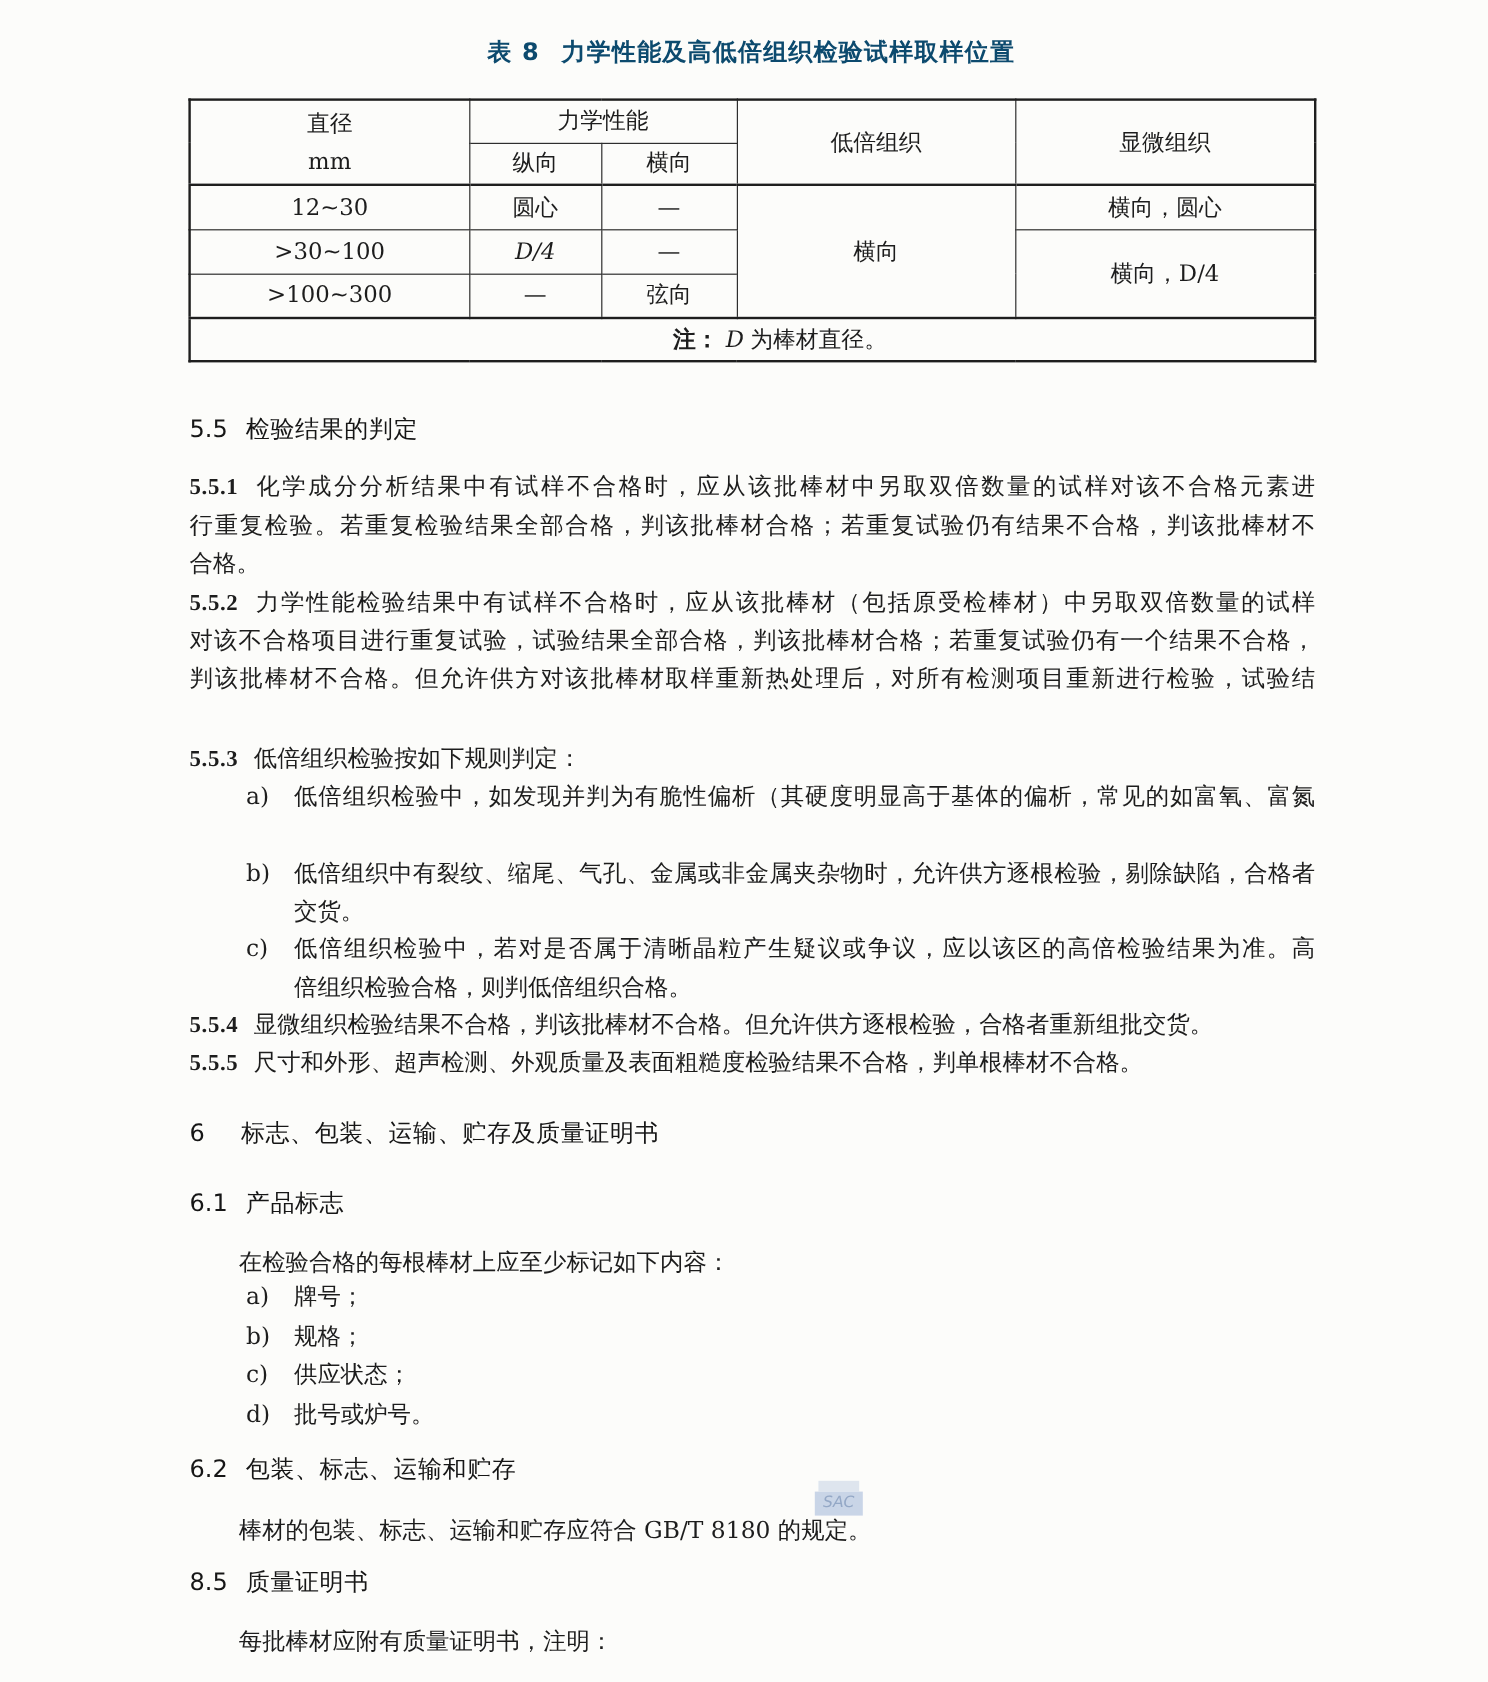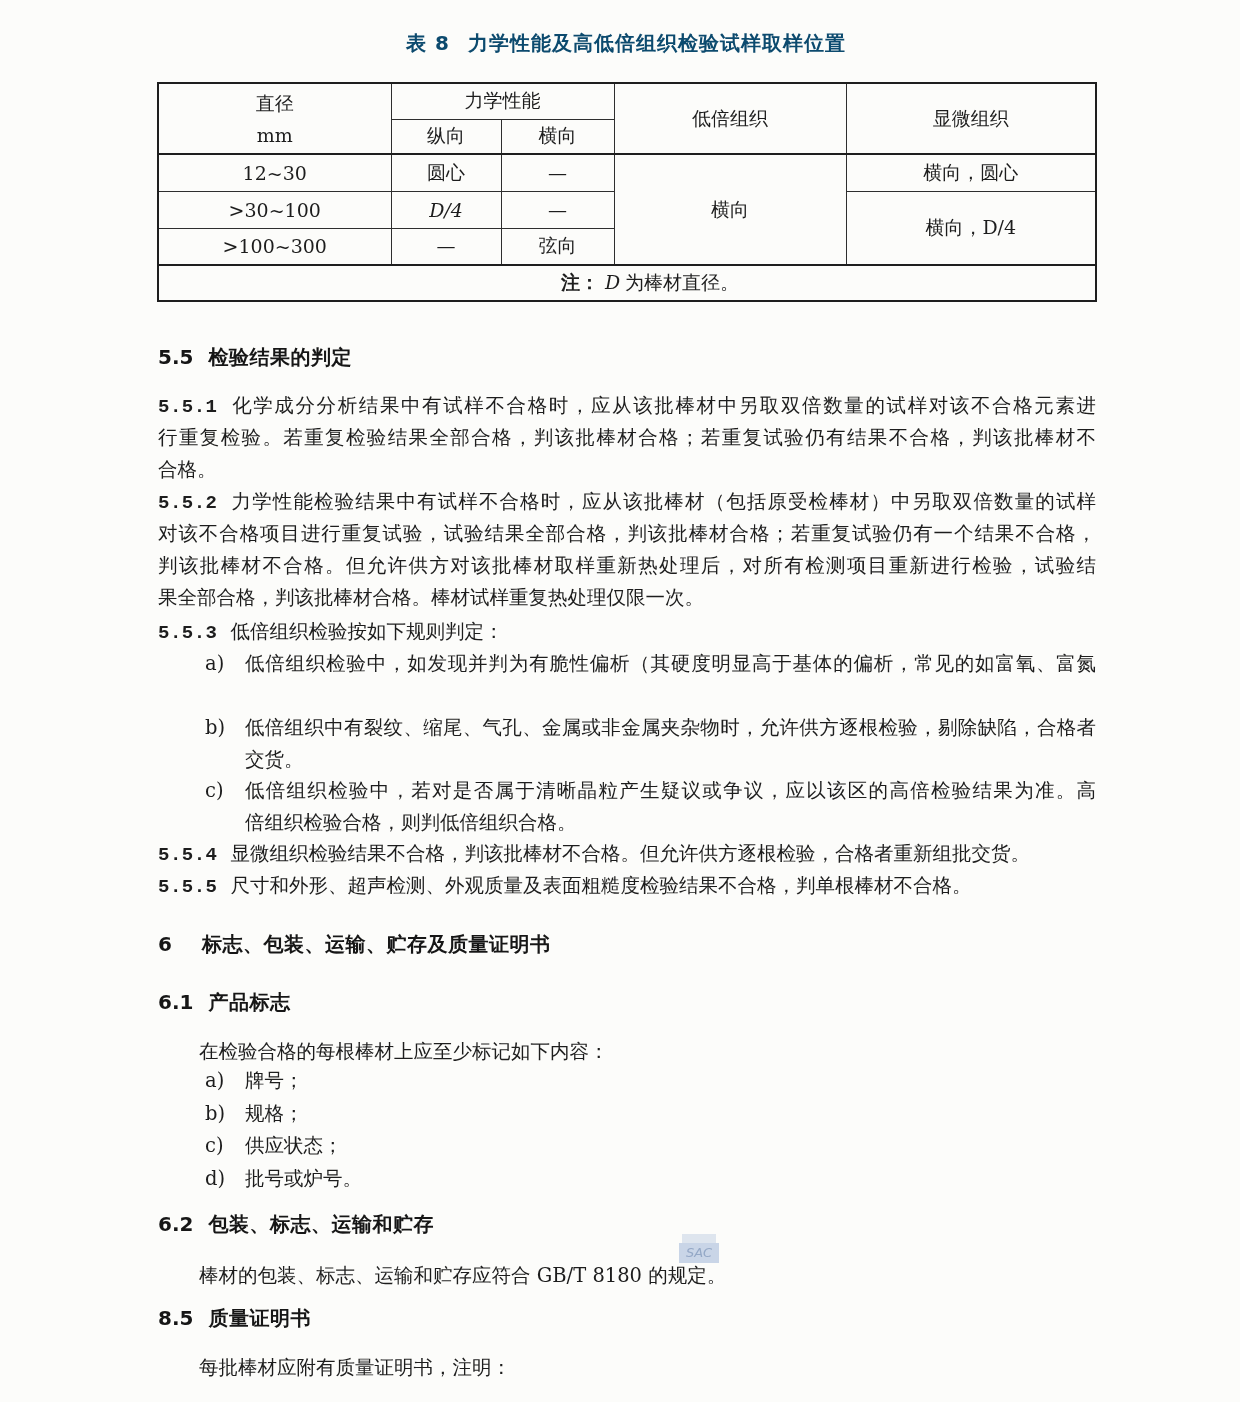--- a/index.html
+++ b/index.html
@@ -36,31 +36,31 @@
   .t8 tr.noterow td{border-top:2px solid #1e1e1e;text-align:center;padding-left:46px;}
   .dhead div{line-height:32px;}
   .ital{font-style:italic;}
   .notelabel{font-family:"DejaVu Sans","Liberation Sans",sans-serif;font-weight:700;}
   .noteital{font-style:italic;margin-left:6px;}
   .noterest{margin-left:5px;}
 
   
   .sechead{
     left:158px;font-family:"DejaVu Sans","Liberation Sans",sans-serif;
-    font-weight:700;font-size:20px;color:#161616;letter-spacing:.5px;
+    font-weight:400;font-size:20px;color:#161616;letter-spacing:.5px;
   }
   .sn{margin-right:15px;letter-spacing:0;}
   .sn-1{margin-right:30px;}
 
   
   .para{left:158px;width:938px;}
   .pline{height:32px;line-height:32px;font-size:19.5px;white-space:nowrap;}
   .j{text-align:justify;text-align-last:justify;white-space:normal;height:32px;overflow:hidden;}
   .cnum{
-    font-family:Liberation Mono, monospace;
+    font-family:Liberation Serif, serif;
     font-weight:700;font-size:19px;margin-right:13px;letter-spacing:.5px;
   }
   .li{left:158px;width:938px;}
   .lmark{position:absolute;left:47px;top:0;line-height:32px;font-size:19.5px;}
   .ltext{margin-left:87px;}
   .li61{left:205px;font-size:19.5px;line-height:24px;}
   .lmark61{display:inline-block;width:40px;}
   .p-ind{left:199px;font-size:19.5px;line-height:24px;white-space:nowrap;}
 
   
@@ -142,21 +142,20 @@
 <div class="para abs txt" style="top:390px">
   <div class="pline j"><span class="cnum">5.5.1</span><span>化学成分分析结果中有试样不合格时，应从该批棒材中另取双倍数量的试样对该不合格元素进</span></div>
   <div class="pline j">行重复检验。若重复检验结果全部合格，判该批棒材合格；若重复试验仍有结果不合格，判该批棒材不</div>
   <div class="pline">合格。</div>
 </div>
 
 <div class="para abs txt" style="top:486px">
   <div class="pline j"><span class="cnum">5.5.2</span><span>力学性能检验结果中有试样不合格时，应从该批棒材（包括原受检棒材）中另取双倍数量的试样</span></div>
   <div class="pline j">对该不合格项目进行重复试验，试验结果全部合格，判该批棒材合格；若重复试验仍有一个结果不合格，</div>
   <div class="pline j">判该批棒材不合格。但允许供方对该批棒材取样重新热处理后，对所有检测项目重新进行检验，试验结</div>
-  <div class="pline">果全部合格，判该批棒材合格。棒材试样重复热处理仅限一次。</div>
 </div>
 
 <div class="para abs txt" style="top:616px">
   <div class="pline"><span class="cnum">5.5.3</span><span>低倍组织检验按如下规则判定：</span></div>
 </div>
 
 <div class="li abs txt" style="top:648px">
   <span class="lmark">a)</span>
   <div class="ltext">
     <div class="pline j">低倍组织检验中，如发现并判为有脆性偏析（其硬度明显高于基体的偏析，常见的如富氧、富氮</div>

